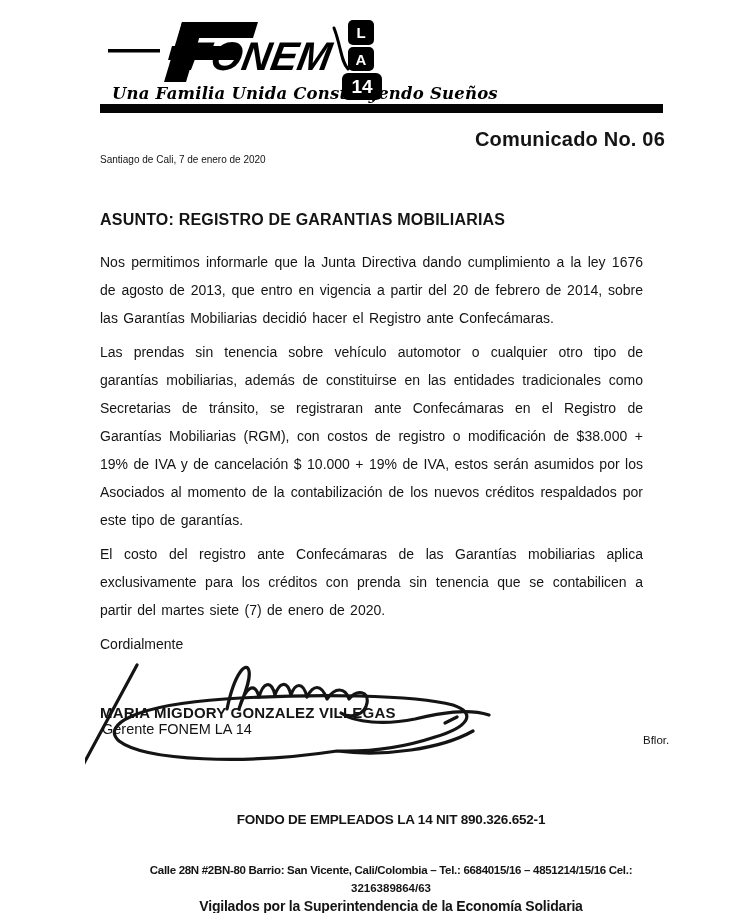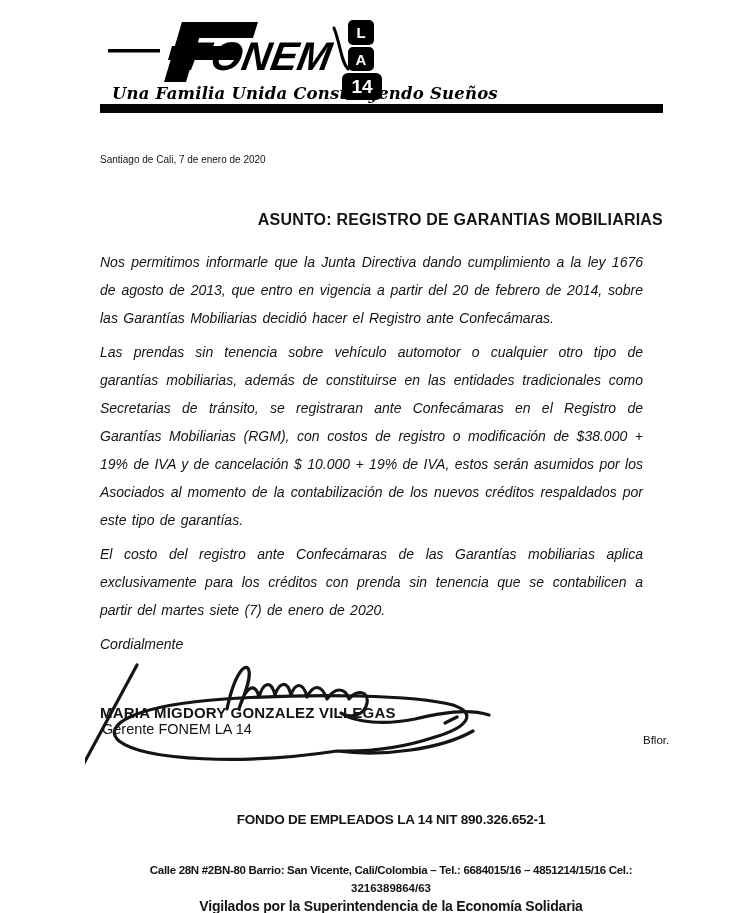--- a/index.html
+++ b/index.html
@@ -24,25 +24,25 @@
   .la-a{left:348px;top:47px;width:26px;height:24px;font-size:15px;}
   .la-14{left:342px;top:73px;width:40px;height:27px;font-size:19px;border-radius:6px;}
   .black-bar{position:absolute;left:100px;top:104px;width:563px;height:9px;background:#050505;}
   
   .comunicado{
     position:absolute;right:67px;top:128px;font-size:20px;font-weight:bold;
     letter-spacing:0.2px;white-space:nowrap;
   }
   .date-line{position:absolute;left:100px;top:154px;font-size:10px;}
   .subject{
-    position:absolute;left:100px;top:211px;width:563px;text-align:right;
+    position:absolute;left:100px;top:211px;width:563px;text-align:left;
     font-size:16px;font-weight:bold;letter-spacing:0.2px;
   }
   
-  .body-text{position:absolute;left:100px;top:248px;width:543px;font-style:italic;}
+  .body-text{position:absolute;left:100px;top:248px;width:543px;}
   .body-text p{
     margin:0 0 6px 0;font-size:14px;line-height:28px;text-align:justify;
     word-spacing:1.5px;
   }
   .closing{margin-top:6px !important;text-align:center;}
   
   .sig-name{
     position:absolute;left:100px;top:704px;font-size:15px;font-weight:bold;
     letter-spacing:0.2px;white-space:nowrap;
   }
@@ -78,20 +78,21 @@
   </svg>
 
   <div class="tagline">Una Familia Unida Construyendo Sueños</div>
 
   <div class="la-block la-l">L</div>
   <div class="la-block la-a">A</div>
   <div class="la-block la-14">14</div>
 
   <div class="black-bar"></div>
 
+  <div class="comunicado">Comunicado No. 06</div>
 
   <div class="date-line">Santiago de Cali, 7 de enero de 2020</div>
 
   <div class="subject">ASUNTO: REGISTRO DE GARANTIAS MOBILIARIAS</div>
 
   <div class="body-text">
     <p>Nos permitimos informarle que la Junta Directiva dando cumplimiento a la ley 1676 de agosto de 2013, que entro en vigencia a partir del 20 de febrero de 2014, sobre las Garantías Mobiliarias decidió hacer el Registro ante Confecámaras.</p>
     <p>Las prendas sin tenencia sobre vehículo automotor o cualquier otro tipo de garantías mobiliarias, además de constituirse en las entidades tradicionales como Secretarias de tránsito, se registraran ante Confecámaras en el Registro de Garantías Mobiliarias (RGM), con costos de registro o modificación de $38.000 + 19% de IVA y de cancelación $ 10.000 + 19% de IVA, estos serán asumidos por los Asociados al momento de la contabilización de los nuevos créditos respaldados por este tipo de garantías.</p>
     <p>El costo del registro ante Confecámaras de las Garantías mobiliarias aplica exclusivamente para los créditos con prenda sin tenencia que se contabilicen a partir del martes siete (7) de enero de 2020.</p>
     <p class="closing">Cordialmente</p>

